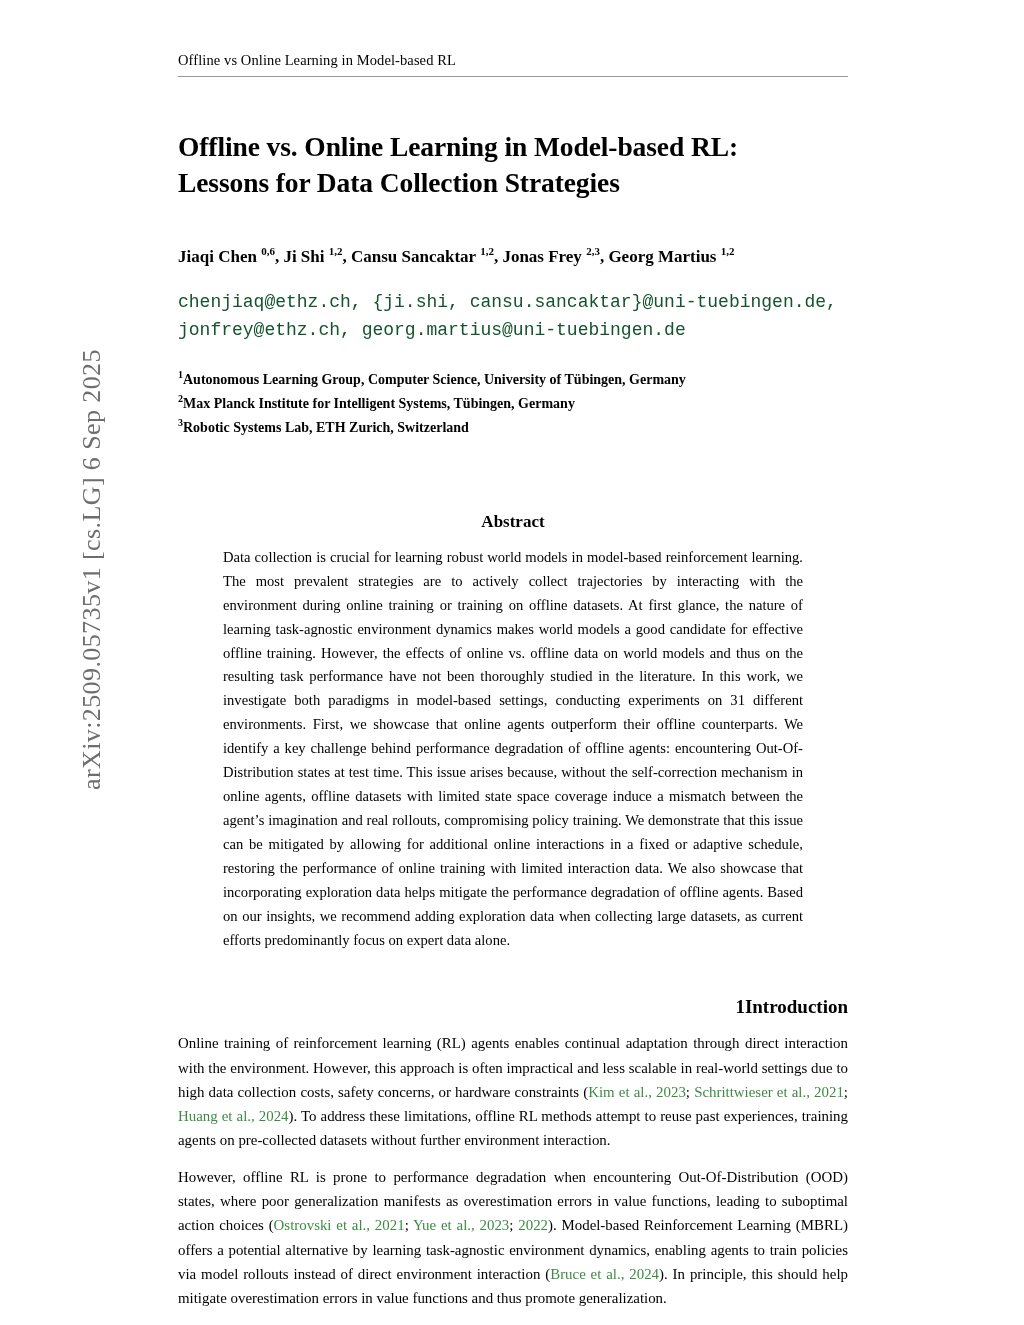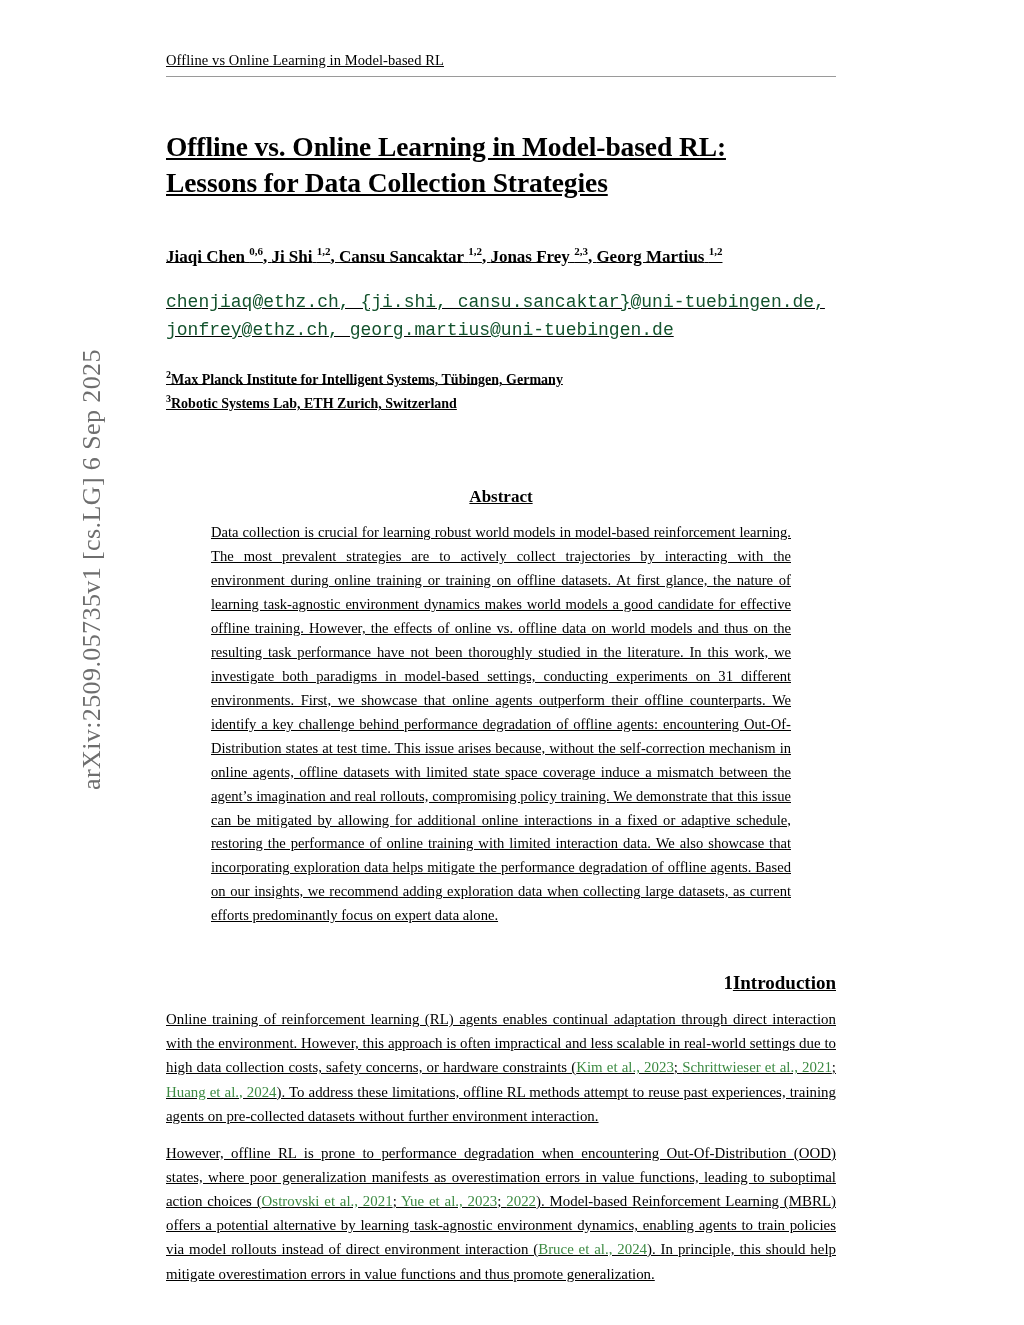--- a/index.html
+++ b/index.html
@@ -33,24 +33,23 @@
     transform-origin: center center;
     font-family: "Liberation Serif", serif;
     font-size: 26px;
     color: #6e6e6e;
     letter-spacing: 0.4px;
     white-space: nowrap;
   }
 
   .content {
     position: absolute;
-    left: 166px;
+    left: 178px;
     top: 52px;
     width: 670px;
-    text-decoration: underline;
   }
 
   .runhead {
     font-size: 14.5px;
     color: #000;
     padding-bottom: 7px;
     border-bottom: 1px solid #9a9a9a;
     letter-spacing: 0.1px;
   }
 
@@ -141,20 +140,21 @@
       <span>Jonas Frey</span><span> </span><sup>2,3</sup>,
       <span>Georg Martius</span><span> </span><sup>1,2</sup>
     </div>
 
     <div class="emails">
       <div>chenjiaq@ethz.ch, {ji.shi, cansu.sancaktar}@uni-tuebingen.de,</div>
       <div>jonfrey@ethz.ch, georg.martius@uni-tuebingen.de</div>
     </div>
 
     <div class="affils">
+      <div><sup>1</sup><span>Autonomous Learning Group, Computer Science, University of Tübingen, Germany</span></div>
       <div><sup>2</sup><span>Max Planck Institute for Intelligent Systems, Tübingen, Germany</span></div>
       <div><sup>3</sup><span>Robotic Systems Lab, ETH Zurich, Switzerland</span></div>
     </div>
 
     <div class="abstract-head">Abstract</div>
     <div class="abstract-body">Data collection is crucial for learning robust world models in model-based reinforcement learning. The most prevalent strategies are to actively collect trajectories by interacting with the environment during online training or training on offline datasets. At first glance, the nature of learning task-agnostic environment dynamics makes world models a good candidate for effective offline training. However, the effects of online vs. offline data on world models and thus on the resulting task performance have not been thoroughly studied in the literature. In this work, we investigate both paradigms in model-based settings, conducting experiments on 31 different environments. First, we showcase that online agents outperform their offline counterparts. We identify a key challenge behind performance degradation of offline agents: encountering Out-Of-Distribution states at test time. This issue arises because, without the self-correction mechanism in online agents, offline datasets with limited state space coverage induce a mismatch between the agent’s imagination and real rollouts, compromising policy training. We demonstrate that this issue can be mitigated by allowing for additional online interactions in a fixed or adaptive schedule, restoring the performance of online training with limited interaction data. We also showcase that incorporating exploration data helps mitigate the performance degradation of offline agents. Based on our insights, we recommend adding exploration data when collecting large datasets, as current efforts predominantly focus on expert data alone.</div>
 
     <div class="section-head">
       <span class="num">1</span><span>Introduction</span>
     </div>

